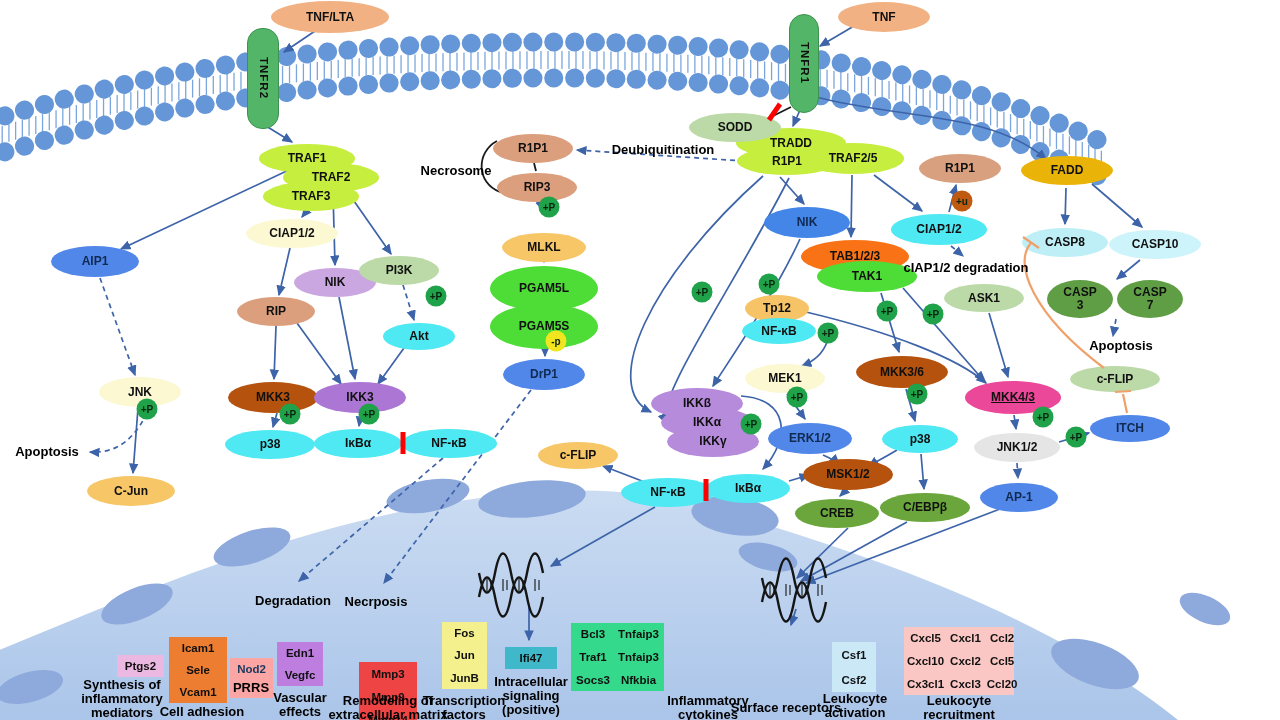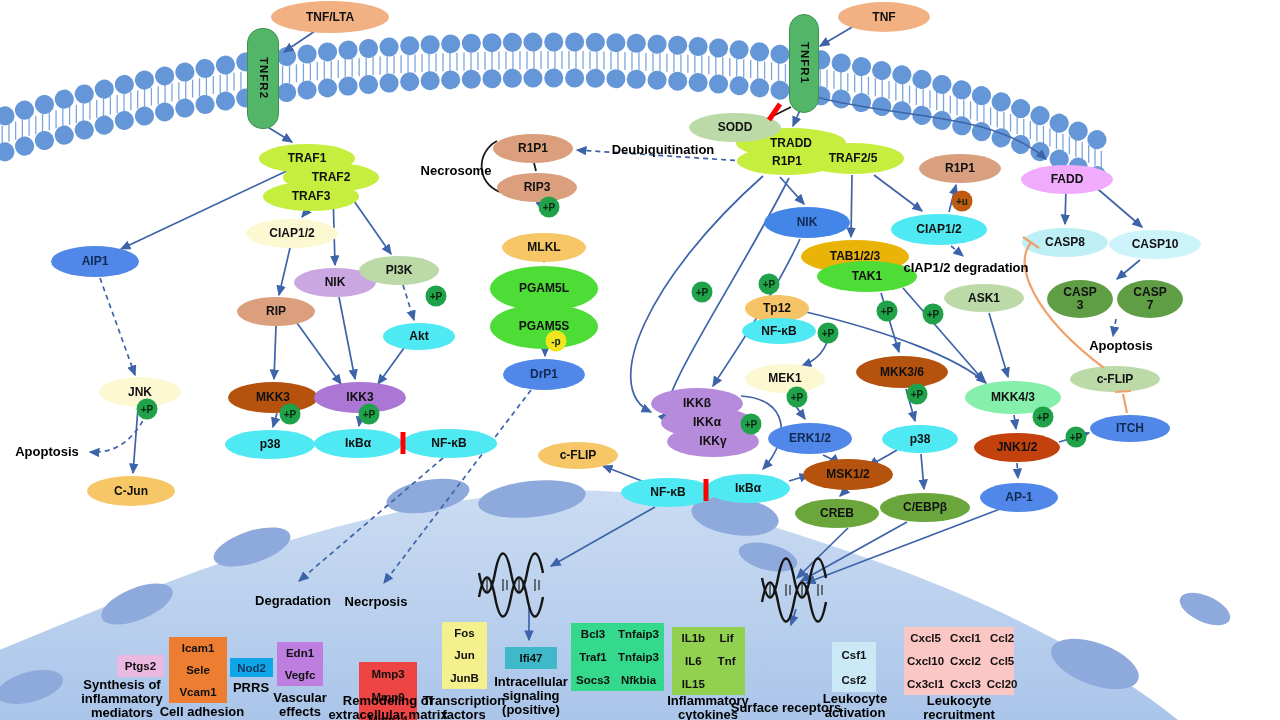--- a/index.html
+++ b/index.html
@@ -333,65 +333,65 @@
       <div class="node" style="left: 401px; top: 428.5px; width: 96px; height: 29px; background: rgb(78, 233, 242);"><span>NF-κB</span></div>
       <div class="node" style="left: 493px; top: 133.5px; width: 80px; height: 29px; background: rgb(219, 159, 125);"><span>R1P1</span></div>
       <div class="node" style="left: 497px; top: 172.5px; width: 80px; height: 29px; background: rgb(219, 159, 125);"><span>RIP3</span></div>
       <div class="node" style="left: 502px; top: 212.5px; width: 84px; height: 29px; background: rgb(246, 198, 103); margin-top: 20px;"><span>MLKL</span></div>
       <div class="node" style="left: 490px; top: 265.5px; width: 108px; height: 45px; background: rgb(78, 220, 54);"><span>PGAM5L</span></div>
       <div class="node" style="left: 490px; top: 303.5px; width: 108px; height: 45px; background: rgb(78, 220, 54);"><span>PGAM5S</span></div>
       <div class="node" style="left: 503px; top: 358.5px; width: 82px; height: 31px; background: rgb(81, 135, 232); color: rgb(16, 42, 82);"><span>DrP1</span></div>
       <div class="node" style="left: 764px; top: 206.5px; width: 86px; height: 31px; background: rgb(68, 134, 232); color: rgb(16, 42, 82);"><span>NIK</span></div>
       <div class="node" style="left: 891px; top: 213.5px; width: 96px; height: 31px; background: rgb(78, 233, 242);"><span>CIAP1/2</span></div>
       <div class="node" style="left: 919px; top: 153.5px; width: 82px; height: 29px; background: rgb(217, 160, 127);"><span>R1P1</span></div>
-      <div class="node" style="left: 801px; top: 239.5px; width: 108px; height: 33px; background: #eab308;"><span>TAB1/2/3</span></div>
+      <div class="node" style="left: 801px; top: 239.5px; width: 108px; height: 33px; background: #f97316;"><span>TAB1/2/3</span></div>
       <div class="node" style="left: 817px; top: 260.5px; width: 100px; height: 31px; background: rgb(78, 220, 54);"><span>TAK1</span></div>
-      <div class="node" style="left: 1021px; top: 165px; width: 92px; height: 29px; background: #f0abfc;"><span>FADD</span></div>
+      <div class="node" style="left: 1021px; top: 156px; width: 92px; height: 29px; background: #eab308;"><span>FADD</span></div>
       <div class="node" style="left: 1022px; top: 227.5px; width: 86px; height: 29px; background: rgb(190, 239, 246);"><span>CASP8</span></div>
       <div class="node" style="left: 1109px; top: 229.5px; width: 92px; height: 29px; background: rgb(205, 244, 250);"><span>CASP10</span></div>
       <div class="node" style="left: 1047px; top: 280px; width: 66px; height: 38px; background: rgb(95, 158, 69);"><span>CASP
 3</span></div>
       <div class="node" style="left: 1117px; top: 280px; width: 66px; height: 38px; background: rgb(95, 158, 69);"><span>CASP
 7</span></div>
       <div class="node" style="left: 944px; top: 284px; width: 80px; height: 28px; background: rgb(188, 217, 168);"><span>ASK1</span></div>
       <div class="node" style="left: 745px; top: 294.5px; width: 64px; height: 27px; background: rgb(246, 196, 102);"><span>Tp12</span></div>
       <div class="node" style="left: 742px; top: 318px; width: 74px; height: 26px; background: rgb(78, 233, 242);"><span>NF-κB</span></div>
       <div class="node" style="left: 745px; top: 363.5px; width: 80px; height: 29px; background: rgb(251, 248, 210);"><span>MEK1</span></div>
       <div class="node" style="left: 856px; top: 356px; width: 92px; height: 32px; background: rgb(180, 82, 14);"><span>MKK3/6</span></div>
-      <div class="node" style="left: 965px; top: 380.5px; width: 96px; height: 33px; background: #86efac;"><span>MKK4/3</span></div>
+      <div class="node" style="left: 965px; top: 380.5px; width: 96px; height: 33px; background: #ec4899; text-decoration: underline;"><span>MKK4/3</span></div>
       <div class="node" style="left: 651px; top: 387.5px; width: 92px; height: 31px; background: rgb(183, 139, 219);"><span>IKKβ</span></div>
       <div class="node" style="left: 661px; top: 406.5px; width: 92px; height: 31px; background: rgb(183, 139, 219);"><span>IKKα</span></div>
       <div class="node" style="left: 667px; top: 425.5px; width: 92px; height: 31px; background: rgb(183, 139, 219);"><span>IKKγ</span></div>
       <div class="node" style="left: 768px; top: 422.5px; width: 84px; height: 31px; background: rgb(81, 135, 232); color: rgb(16, 42, 82);"><span>ERK1/2</span></div>
       <div class="node" style="left: 882px; top: 425px; width: 76px; height: 28px; background: rgb(78, 233, 242);"><span>p38</span></div>
       <div class="node" style="left: 803px; top: 458.5px; width: 90px; height: 31px; background: rgb(180, 82, 14);"><span>MSK1/2</span></div>
       <div class="node" style="left: 795px; top: 498.5px; width: 84px; height: 29px; background: rgb(107, 166, 61);"><span>CREB</span></div>
       <div class="node" style="left: 880px; top: 492.5px; width: 90px; height: 29px; background: rgb(107, 166, 61);"><span>C/EBPβ</span></div>
       <div class="node" style="left: 538px; top: 441.5px; width: 80px; height: 27px; background: rgb(246, 198, 103);"><span>c-FLIP</span></div>
       <div class="node" style="left: 621px; top: 477.5px; width: 94px; height: 29px; background: rgb(78, 233, 242);"><span>NF-κB</span></div>
       <div class="node" style="left: 706px; top: 473.5px; width: 84px; height: 29px; background: rgb(78, 233, 242);"><span>IκBα</span></div>
-      <div class="node" style="left: 974px; top: 432.5px; width: 86px; height: 29px; background: #c2410c;"><span>JNK1/2</span></div>
+      <div class="node" style="left: 974px; top: 432.5px; width: 86px; height: 29px; background: #e5e5e5;"><span>JNK1/2</span></div>
       <div class="node" style="left: 980px; top: 482.5px; width: 78px; height: 29px; background: rgb(81, 135, 232); color: rgb(16, 42, 82);"><span>AP-1</span></div>
       <div class="node" style="left: 1090px; top: 414.5px; width: 80px; height: 27px; background: rgb(81, 135, 232); color: rgb(16, 42, 82);"><span>ITCH</span></div>
       <div class="node" style="left: 1070px; top: 366px; width: 90px; height: 26px; background: rgb(188, 217, 168);"><span>c-FLIP</span></div>
       <div class="node pill" style="left: 247px; top: 27.5px; width: 30px; height: 99px; background: rgb(83, 181, 103);"><span>TNFR2</span></div>
       <div class="node pill" style="left: 789px; top: 13.5px; width: 28px; height: 97px; background: rgb(83, 181, 103);"><span>TNFR1</span></div>
       <div class="gbox" style="left: 117px; top: 655px; width: 47px; height: 22px; background: rgb(235, 184, 226);">
         <div class="gcol">
           <div class="gitem" style="height: 22px;">Ptgs2</div>
         </div>
       </div>
       <div class="gbox" style="left: 169px; top: 637px; width: 58px; height: 66px; background: rgb(237, 125, 49);">
         <div class="gcol">
           <div class="gitem" style="height: 22px;">Icam1</div>
           <div class="gitem" style="height: 22px;">Sele</div>
           <div class="gitem" style="height: 22px;">Vcam1</div>
         </div>
       </div>
-      <div class="gbox" style="left: 230px; top: 658px; width: 43px; height: 19px; background: #0ea5e9; color: rgb(23, 55, 94);">
+      <div class="gbox" style="left: 230px; top: 658px; width: 43px; height: 40px; background: #fca5a5; color: rgb(23, 55, 94);">
         <div class="gcol">
           <div class="gitem" style="height: 22px;">Nod2</div>
         </div>
       </div>
       <div class="gbox" style="left: 277px; top: 642px; width: 46px; height: 44px; background: rgb(189, 126, 224);">
         <div class="gcol">
           <div class="gitem" style="height: 22px;">Edn1</div>
           <div class="gitem" style="height: 22px;">Vegfc</div>
         </div>
       </div>
@@ -417,31 +417,20 @@
       <div class="gbox" style="left: 571px; top: 623px; width: 93px; height: 68px; background: rgb(53, 217, 139);">
         <div class="gcol">
           <div class="gitem" style="height: 22.6667px;">Bcl3</div>
           <div class="gitem" style="height: 22.6667px;">Traf1</div>
           <div class="gitem" style="height: 22.6667px;">Socs3</div>
         </div>
         <div class="gcol">
           <div class="gitem" style="height: 22.6667px;">Tnfaip3</div>
           <div class="gitem" style="height: 22.6667px;">Tnfaip3</div>
           <div class="gitem" style="height: 22.6667px;">Nfkbia</div>
-        </div>
-      </div>
-      <div class="gbox" style="left: 672px; top: 627px; width: 73px; height: 68px; background: rgb(146, 208, 80);">
-        <div class="gcol">
-          <div class="gitem" style="height: 22.6667px;">IL1b</div>
-          <div class="gitem" style="height: 22.6667px;">IL6</div>
-          <div class="gitem" style="height: 22.6667px;">IL15</div>
-        </div>
-        <div class="gcol">
-          <div class="gitem" style="height: 22.6667px;">Lif</div>
-          <div class="gitem" style="height: 22.6667px;">Tnf</div>
         </div>
       </div>
       <div class="gbox" style="left: 832px; top: 642px; width: 44px; height: 50px; background: rgb(203, 232, 247);">
         <div class="gcol">
           <div class="gitem" style="height: 25px;">Csf1</div>
           <div class="gitem" style="height: 25px;">Csf2</div>
         </div>
       </div>
       <div class="gbox" style="left: 904px; top: 627px; width: 110px; height: 68px; background: rgb(251, 199, 196);">
         <div class="gcol">

